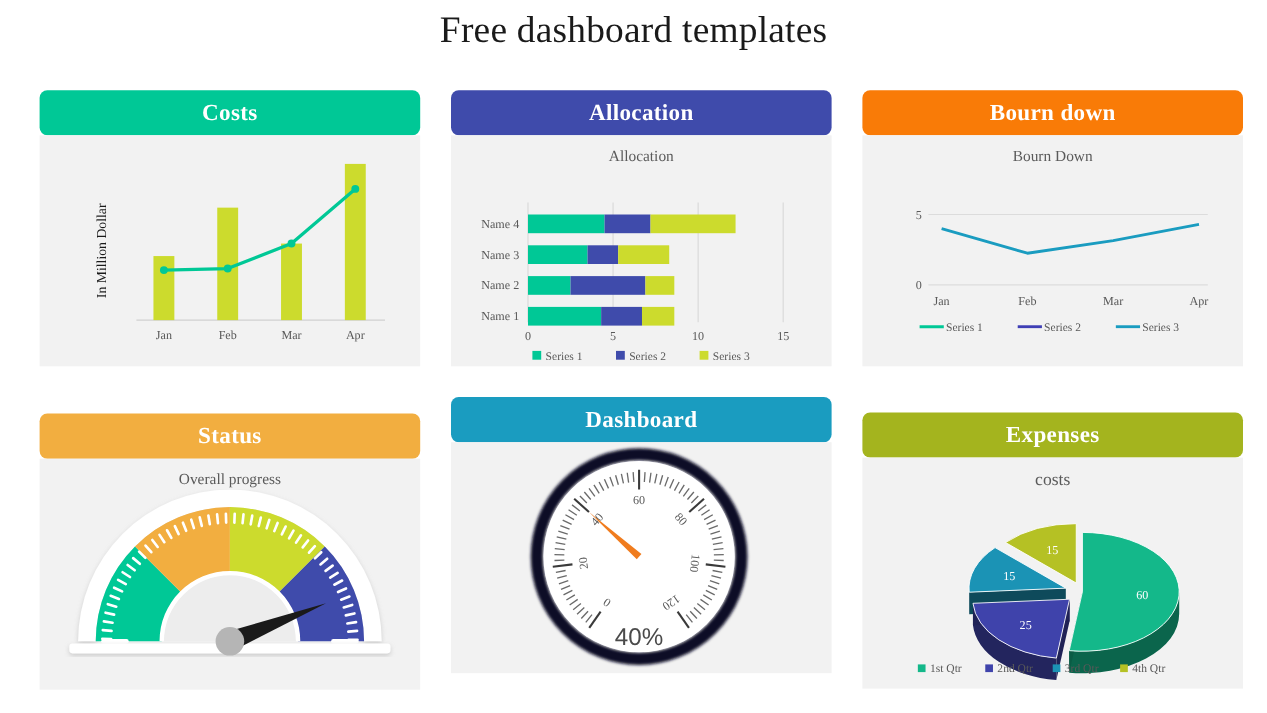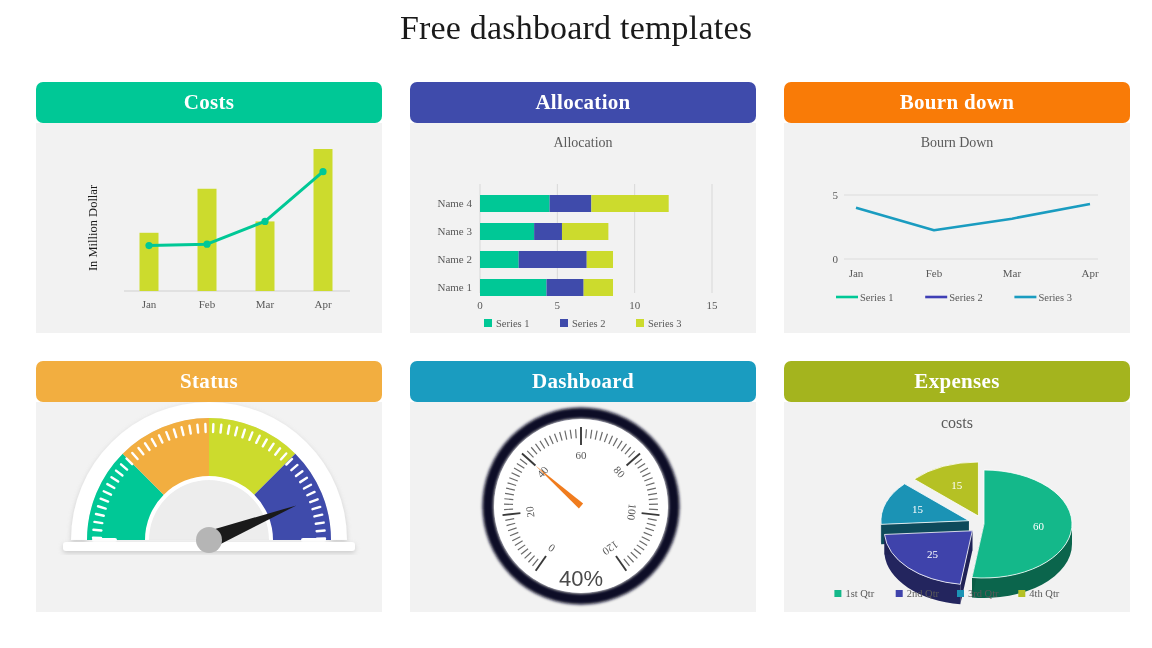--- a/index.html
+++ b/index.html
@@ -181,22 +181,23 @@
             <line x1="141.2" y1="146" x2="163.2" y2="146" stroke="#3f3fb5" stroke-width="2.6"></line>
             <text x="165.2" y="150" class="legend-text">Series 2</text>
             <line x1="230.39999999999998" y1="146" x2="252.39999999999998" y2="146" stroke="#1a9cc0" stroke-width="2.6"></line>
             <text x="254.39999999999998" y="150" class="legend-text">Series 3</text>
           </g>
       </svg>
     </div>
   </div>
 
   <div class="card">
-    <div class="card-header" id="hdr-status" style="background: rgb(242, 174, 64);">Status</div>
-    <div class="card-body">
+    <div class="card-header" id="hdr-status" style="background: rgb(242, 174, 64); margin-top: 15px;">Status</div>
+    <div class="card-body">
+      <div class="chart-title">Overall progress</div>
       <div class="gauge-wrap">
         <svg width="320" height="168" viewBox="0 0 320 168">
           <defs>
             <filter id="softshadow" x="-25%" y="-25%" width="150%" height="160%">
               <feDropShadow dx="0" dy="2" stdDeviation="2.5" flood-color="#9a9a9a" flood-opacity="0.45"></feDropShadow>
             </filter>
           </defs>
           <path d="M 22 138 A 138 138 0 0 1 298 138 L 282 138 A 122 122 0 0 0 38 138 Z" fill="#ffffff" filter="url(#softshadow)"></path>
           <g id="status-bands">
               <path d="M 38 137.99999999999997 A 122 122 0 0 1 73.73297269524122 51.7329726952412 L 116.15937956643405 94.15937956643404 A 62 62 0 0 0 98 138 Z" fill="#00c896"></path>
@@ -363,21 +364,21 @@
               <text x="131.67882181755232" y="142.9576022144496" class="axis-text" text-anchor="middle" dominant-baseline="middle" font-size="11" font-family="&quot;Liberation Sans&quot;, sans-serif" fill="#4a4a4a" transform="rotate(145 131.67882181755232 142.9576022144496)">120</text>
             </g>
           <polygon id="speed-needle" points="57.43147065429924,61.447452197549794 105.1273467699646,99.60951977202882 100.8726532300354,104.39048022797118" fill="#f07c1e"></polygon>
           <text id="speed-value" class="pct-text" x="103" y="182" text-anchor="middle">40%</text>
         </svg>
       </div>
     </div>
   </div>
 
   <div class="card">
-    <div class="card-header" id="hdr-expenses" style="background: rgb(164, 180, 30);">Expenses</div>
+    <div class="card-header" id="hdr-expenses" style="background: rgb(164, 180, 30); margin-top: 14px;">Expenses</div>
     <div class="card-body">
       <div class="chart-title" style="font-size:16px;">costs</div>
       <svg width="346" height="180" viewBox="0 0 346 180">
         <g id="pie-sides">
             <path d="M 97.12897355733143 92.36308456895604 A 88 54 0 0 1 96.92382524609889 88.67799424726381 L 96.92382524609889 108.67799424726381 A 88 54 0 0 0 97.12897355733143 112.36308456895604 Z" fill="rgb(15,81,100)"></path>
             <path d="M 184.9238252460989 88.67799424726381 L 97.12897355733143 92.36308456895604 L 97.12897355733143 112.36308456895604 L 184.9238252460989 108.67799424726381 Z" fill="rgb(14,74,91)"></path>
             <path d="M 288 92 A 88 54 0 0 1 188.01733487953032 145.49704108596185 L 188.01733487953032 165.49704108596185 A 88 54 0 0 0 288 112 Z" fill="rgb(11,101,76)"></path>
             <path d="M 200 92 L 188.01733487953032 145.49704108596185 L 188.01733487953032 165.49704108596185 L 200 112 Z" fill="rgb(10,92,69)"></path>
             <path d="M 176.32395945108036 152.2679682666909 A 88 54 0 0 1 100.51177288278258 102.45601750242128 L 100.51177288278258 122.45601750242128 A 88 54 0 0 0 176.32395945108036 172.2679682666909 Z" fill="rgb(35,37,94)"></path>
             <path d="M 188.30662457155003 98.77092718072905 L 176.32395945108036 152.2679682666909 L 176.32395945108036 172.2679682666909 L 188.30662457155003 118.77092718072905 Z" fill="rgb(32,34,86)"></path>

